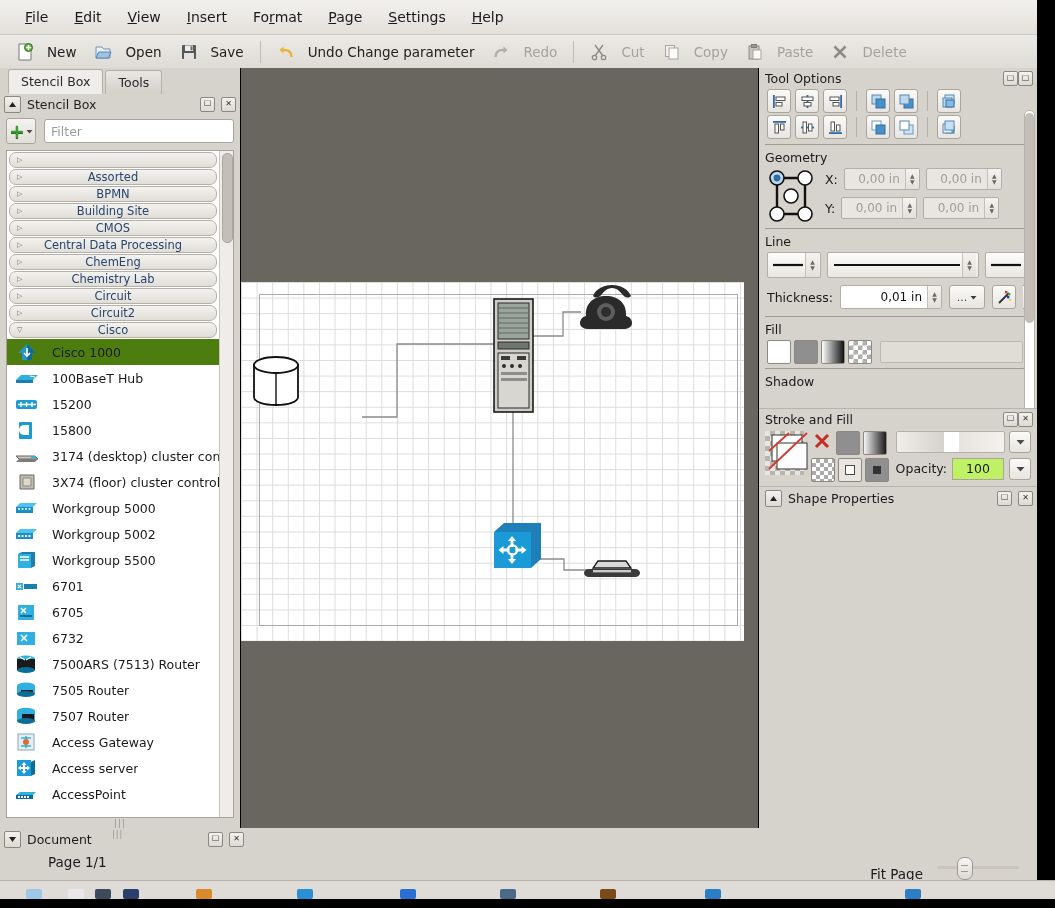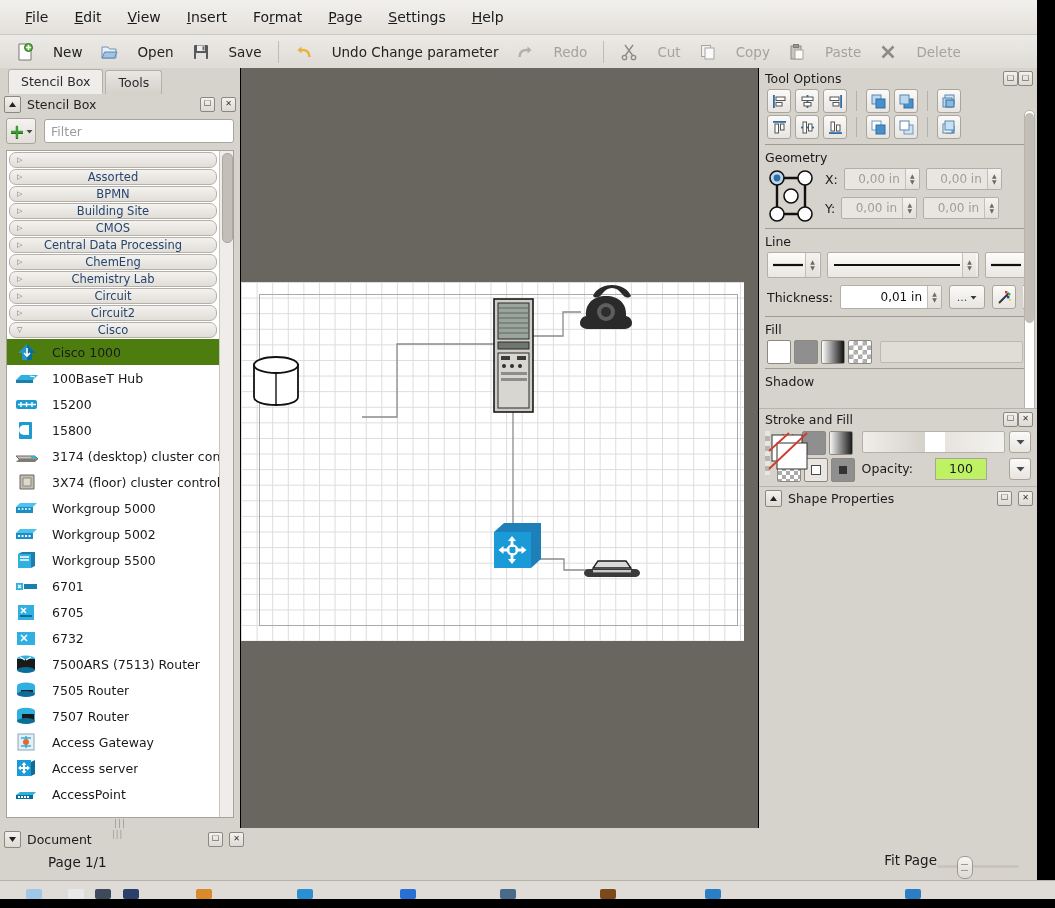--- a/index.html
+++ b/index.html
@@ -6,21 +6,21 @@
   body{width:1055px;height:908px;overflow:hidden;font-family:"DejaVu Sans",sans-serif;font-size:12.5px;color:#1a1a1a;}
   #app{position:absolute;left:0;top:0;width:1037px;height:880px;background:#d6d2cc;}
 
   
   .menubar{height:34px;background:linear-gradient(#f2f0ed,#e3e0db);display:flex;align-items:center;padding-left:12px;border-bottom:1px solid #cbc7c1;}
   .menu-item{padding:4px 13px;font-size:14px;color:#1a1a1a;cursor:default;}
   .menu-item u{text-decoration:underline;}
 
   
   .toolbar{height:34px;background:linear-gradient(#eceae6,#dedbd5);display:flex;align-items:center;padding-left:8px;border-bottom:1px solid #b9b5ae;gap:2px;}
-  .tb-btn{display:flex;align-items:center;gap:19px;padding:3px 8px;border-radius:3px;font-size:13.5px;color:#222;cursor:default;white-space:nowrap;}
+  .tb-btn{display:flex;align-items:center;gap:13px;padding:3px 8px;border-radius:3px;font-size:13.5px;color:#222;cursor:default;white-space:nowrap;}
   .tb-btn.disabled{color:#a5a29c;}
   .tb-sep{width:1px;height:22px;background:#c0bcb5;margin:0 6px;}
   .tb-ico{width:18px;height:18px;flex:0 0 18px;display:block;}
 
   
   .main{position:absolute;top:68px;left:0;right:0;bottom:52px;display:flex;}
 
   
   .leftdock{width:240px;background:#d6d2cc;display:flex;flex-direction:column;border-right:1px solid #000;}
   .tabs{height:26px;display:flex;align-items:flex-end;padding-left:8px;background:#d6d2cc;}
@@ -76,21 +76,21 @@
   .lbl-s{font-size:12.5px;color:#1a1a1a;}
   .swatch{width:22px;height:22px;border:1px solid #8d8981;border-radius:2px;}
   .rdock-scroll{position:relative;flex:1;overflow:hidden;}
   .rv{position:absolute;right:2px;top:22px;width:9px;height:430px;border-radius:5px;background:#fff;border:1px solid #b8b4ac;}
   .rv i{position:absolute;left:0;top:2px;width:9px;height:210px;border-radius:5px;background:#c3bfb8;display:block;}
 
   
   .statusbar{position:absolute;left:0;right:0;bottom:0;height:52px;background:#d6d2cc;}
   .docpanel{position:absolute;left:0;top:0;width:240px;height:22px;display:flex;align-items:center;gap:6px;padding:0 4px;}
   .pageinfo{position:absolute;left:48px;top:26px;font-size:13.5px;color:#1a1a1a;}
-  .fitwrap{position:absolute;right:18px;top:24px;display:flex;align-items:flex-end;gap:0;}
+  .fitwrap{position:absolute;right:18px;top:38px;display:flex;align-items:flex-start;gap:14px;}
   .fitlabel{font-size:13.5px;color:#1a1a1a;}
   .slider{width:82px;height:3px;background:#c9c5be;border-radius:2px;position:relative;}
   .slider .knob{position:absolute;left:20px;top:-9px;width:14px;height:21px;border-radius:7px;background:linear-gradient(#f7f5f2,#ddd9d3);border:1px solid #9d9991;}
   .slider .knob:after{content:"";position:absolute;left:3px;top:7px;width:7px;height:5px;border-top:1px solid #9d9991;border-bottom:1px solid #9d9991;}
   .dockgrip{position:absolute;top:2px;color:#9a968f;font-size:8px;letter-spacing:1px;}
 
   
   .taskbar{position:absolute;left:0;top:880px;width:1055px;height:18px;background:#dfdcd7;border-top:1px solid #b6b2ab;}
   .taskbar .ti{position:absolute;top:8px;width:16px;height:10px;border-radius:2px;}
 </style>
@@ -783,21 +783,21 @@
 
         <div style="flex:1;">
           <div style="display:flex;align-items:center;gap:4px;margin-bottom:5px;">
             <div style="flex:1;height:20px;border:1px solid #b5b1aa;border-radius:2px;background:linear-gradient(90deg,#f1eeea,#d5d1cb 44%,#ffffff 44%,#ffffff 58%,#e7e4df 58%,#f4f2ee);"></div>
             <div class="iconbtn" style="width:20px;height:20px;">
               <svg width="9" height="6" viewBox="0 0 9 6">
                   <path d="M0.5 1h8L4.5 5.5z" fill="#4a4a4a"></path>
                 </svg>
             </div>
           </div>
-          <div style="display:flex;align-items:center;gap:22px;">
+          <div style="display:flex;align-items:center;gap:5px;">
             <span class="lbl-s">Opacity:</span>
             <div style="width:50px;height:20px;border:1px solid #a9a49c;background:#bef264;display:flex;align-items:center;justify-content:center;font-size:12.5px;">
               <span>100</span>
             </div>
             <div class="iconbtn" style="width:20px;height:20px;">
               <svg width="9" height="6" viewBox="0 0 9 6">
                   <path d="M0.5 1h8L4.5 5.5z" fill="#4a4a4a"></path>
                 </svg>
             </div>
           </div>

